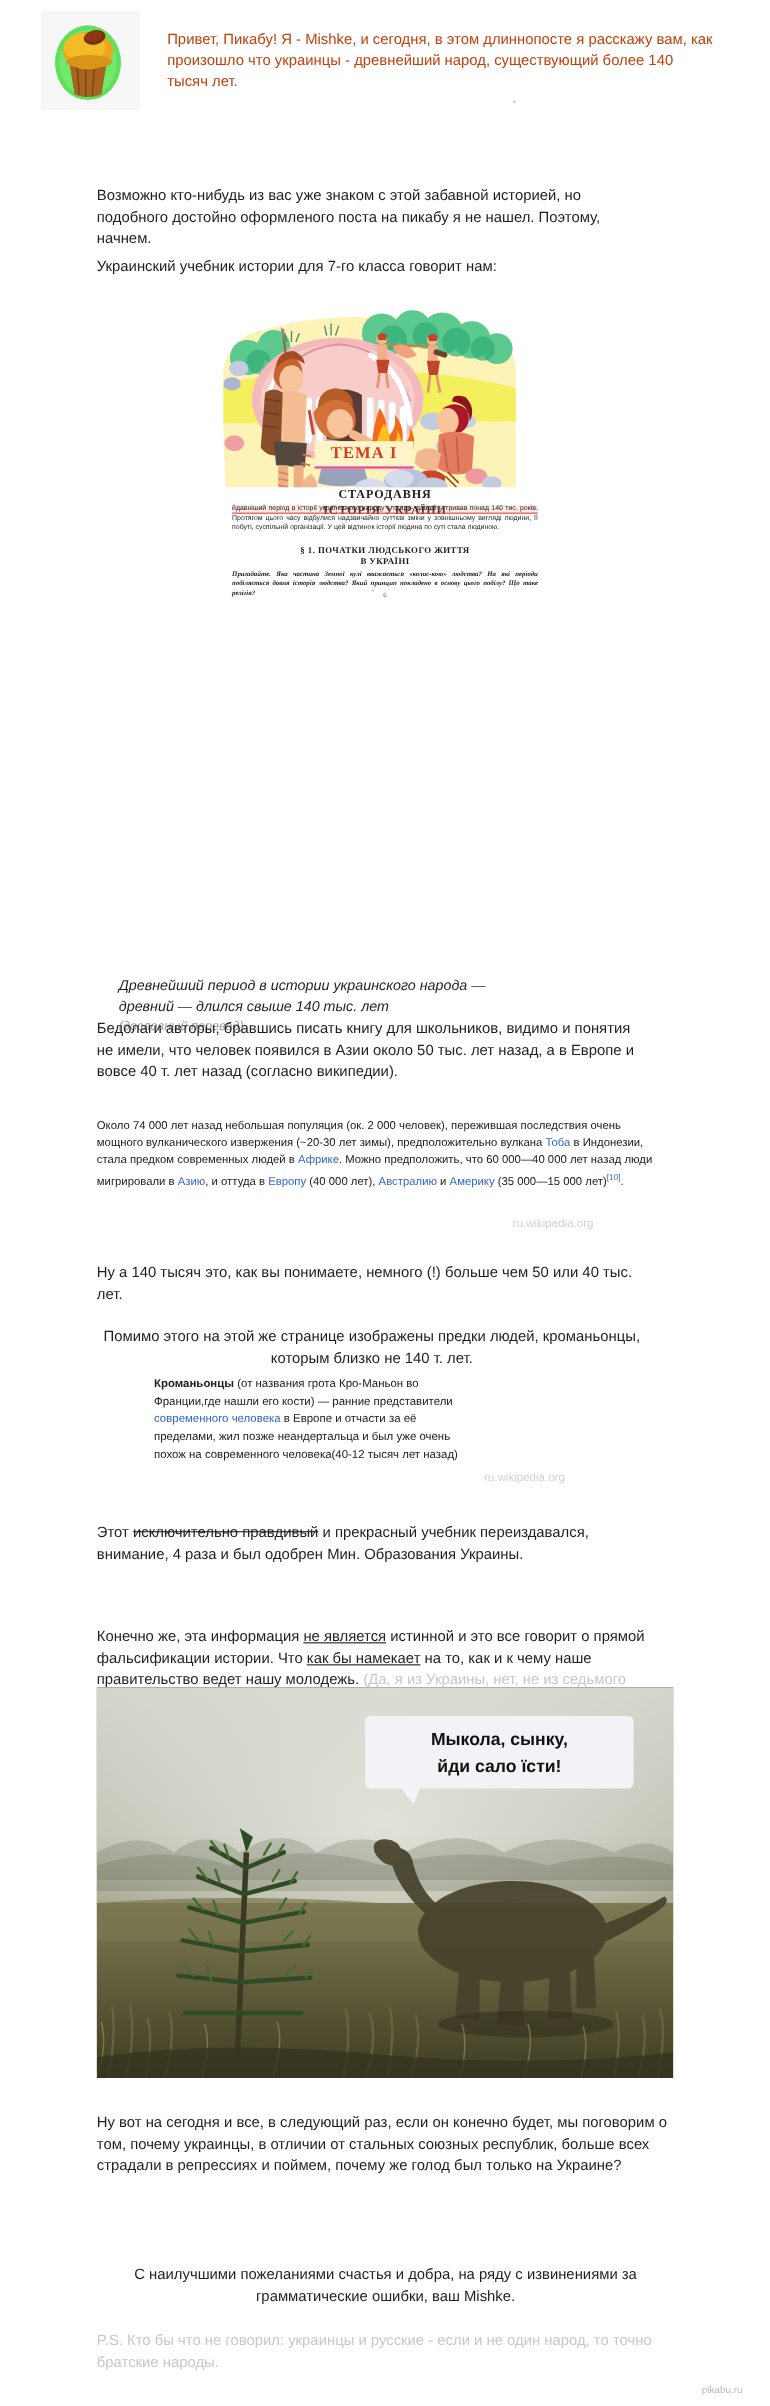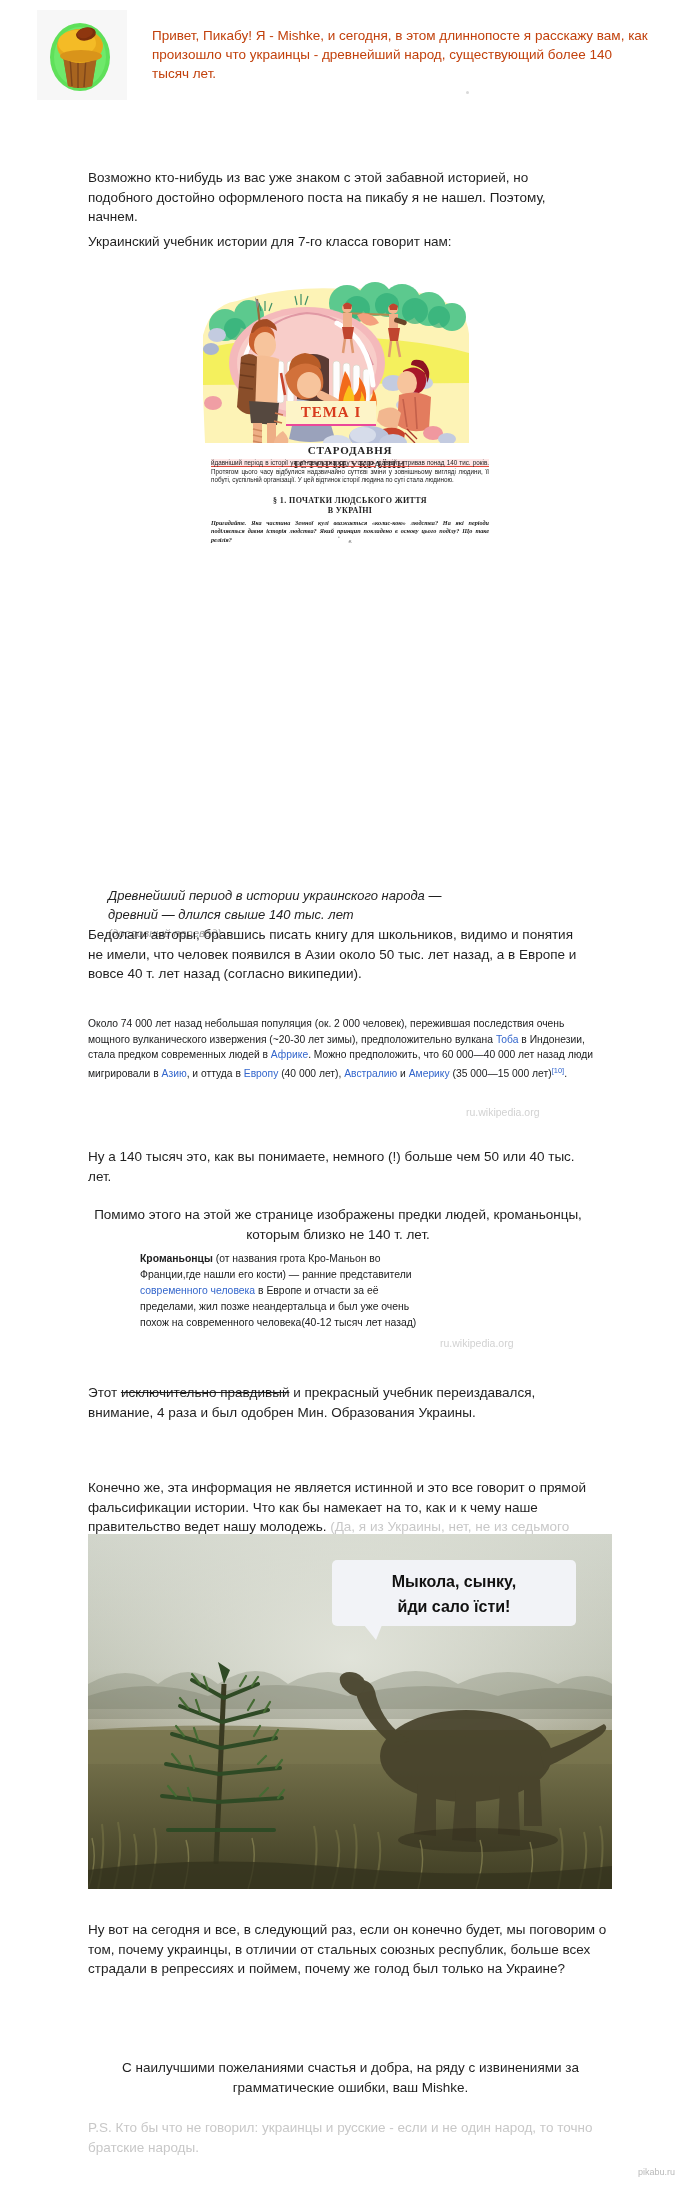--- a/index.html
+++ b/index.html
@@ -53,21 +53,21 @@
     position: absolute;
     font-size: 13.5px;
     line-height: 19.5px;
     color: #1f1f1f;
   }
   .para.indent1 { left: 88px; width: 470px; }
   .para.indent2 { left: 88px; width: 500px; }
 
   .muted { color: #c8c8c8; }
   .strike { text-decoration: line-through; }
-  .uline { }
+  .uline { text-decoration: underline; }
 
   
   .book {
     position: absolute;
     left: 197px; top: 253px;
     width: 306px; height: 290px;
     background: #ffffff;
     overflow: hidden;
   }
   .book-illu {

